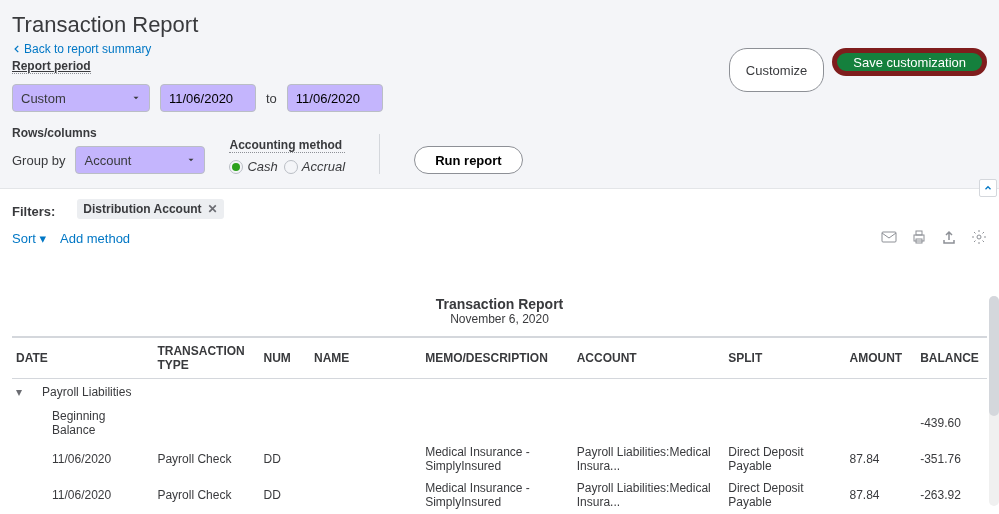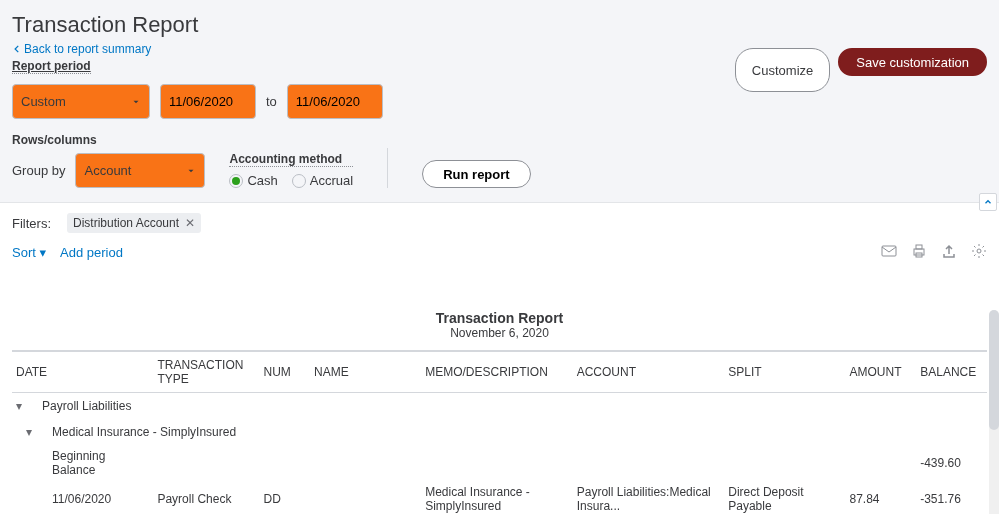--- a/index.html
+++ b/index.html
@@ -3,55 +3,55 @@
   <meta charset="utf-8">
   <style>
     * { box-sizing: border-box; margin: 0; padding: 0; }
     body { font-family: -apple-system, BlinkMacSystemFont, "Segoe UI", Helvetica, Arial, sans-serif; font-size: 13px; color: #393a3d; width: 999px; background: #fff; }
     .header-region { background: #f4f5f8; padding: 12px 12px 14px; position: relative; border-bottom: 1px solid #e3e5e8; }
     .page-title { font-size: 22px; font-weight: 400; margin-bottom: 4px; color: #393a3d; }
     .back-link { color: #0077c5; font-size: 12px; cursor: pointer; display: inline-flex; align-items: center; margin-bottom: 2px; }
     .back-link svg { width: 10px; height: 10px; margin-right: 2px; }
     .period-label { font-size: 12px; font-weight: 600; border-bottom: 1px dotted #8d9096; display: inline-block; margin-bottom: 6px; text-decoration: underline; }
     .row { display: flex; align-items: center; gap: 10px; }
-    .select, .date-input { background: #f97316; border: 1px solid #babec5; border-radius: 4px; height: 35px; padding: 0 8px; display: flex; align-items: center; font-size: 13px; }
+    .select, .date-input { background: #c4b5fd; border: 1px solid #babec5; border-radius: 4px; height: 28px; padding: 0 8px; display: flex; align-items: center; font-size: 13px; }
     .select { width: 138px; justify-content: space-between; cursor: pointer; }
     .date-input { width: 96px; }
     .to-label { font-size: 13px; color: #393a3d; }
     .top-buttons { position: absolute; right: 12px; top: 48px; display: flex; gap: 8px; }
     .btn-outline { border: 1px solid #8d9096; background: #fff; border-radius: 18px; height: 44px; padding: 0 16px; display: flex; align-items: center; cursor: pointer; font-size: 13px; }
-    .btn-green { background: #7f1d1d; color: #fff; border-radius: 18px; height: 28px; padding: 0 16px; display: flex; align-items: center; cursor: pointer; font-size: 13px; border: 2px solid #7f1d1d; }
+    .btn-green { background: #15803d; color: #fff; border-radius: 18px; height: 28px; padding: 0 16px; display: flex; align-items: center; cursor: pointer; font-size: 13px; border: 5px solid #7f1d1d; }
     .options-row { display: flex; align-items: flex-end; gap: 24px; margin-top: 14px; }
     .opt-col { display: flex; flex-direction: column; gap: 6px; }
     .opt-label { font-size: 12px; font-weight: 600; }
     .underlined { border-bottom: 1px dotted #8d9096; }
     .group-row { display: flex; align-items: center; gap: 10px; }
     .group-label { font-size: 13px; }
     .group-select { width: 130px; }
-    .radio-row { display: flex; align-items: center; gap: 14px; }
+    .radio-row { display: flex; align-items: center; gap: 6px; font-style: italic; }
     .radio { display: flex; align-items: center; gap: 4px; cursor: pointer; }
     .radio-dot { width: 14px; height: 14px; border: 1px solid #babec5; border-radius: 50%; display: flex; align-items: center; justify-content: center; }
     .radio-dot.selected::after { content: ''; width: 8px; height: 8px; border-radius: 50%; background: #2ca01c; }
     .divider-v { width: 1px; background: #d4d7dc; height: 40px; margin: 0 10px; }
     .run-btn { border: 1px solid #8d9096; background: #fff; border-radius: 18px; height: 28px; padding: 0 20px; cursor: pointer; font-size: 13px; font-weight: 600; }
     .collapse-btn { position: absolute; right: 2px; bottom: -9px; width: 18px; height: 18px; background: #fff; border: 1px solid #d4d7dc; border-radius: 2px; display: flex; align-items: center; justify-content: center; cursor: pointer; }
     .filters-bar { padding: 10px 12px; display: flex; justify-content: space-between; align-items: center; }
-    .filters-left { display: flex; align-items: center; gap: 16px; font-size: 13px; }
+    .filters-left { display: flex; align-items: flex-end; gap: 22px; font-size: 13px; font-weight: bold; }
     .filter-chip { background: #eceef1; border-radius: 3px; padding: 3px 6px; display: flex; align-items: center; gap: 6px; font-size: 12px; }
     .chip-close { cursor: pointer; color: #6b6c72; }
     .toolbar-row { padding: 0 12px 8px; display: flex; justify-content: space-between; align-items: center; }
     .tb-left { display: flex; gap: 14px; align-items: center; }
     .sort-link, .notes-link { color: #0077c5; cursor: pointer; font-size: 13px; }
     .tb-right { display: flex; gap: 14px; align-items: center; }
     .tb-icon { color: #8d9096; cursor: pointer; }
     .report-body { padding: 0 12px 12px; position: relative; }
     .report-title { text-align: center; font-weight: 700; font-size: 14px; }
     .report-sub { text-align: center; font-size: 12px; margin-bottom: 10px; }
     table { border-collapse: collapse; width: 100%; font-size: 12px; }
-    th { text-align: left; font-weight: 400; padding: 6px 4px; border-bottom: 1px solid #d4d7dc; border-top: 2px solid #d4d7dc; }
+    th { text-align: left; font-weight: 700; padding: 6px 4px; border-bottom: 1px solid #d4d7dc; border-top: 2px solid #d4d7dc; }
     th.right, td.right { text-align: left; }
     td { padding: 4px 4px; }
     .group-row-cell { font-weight: 400; padding: 6px 4px; }
     .caret { display: inline-block; cursor: pointer; margin-right: 4px; color: #6b6c72; }
     .indent1 { padding-left: 16px; margin-top: 21px; }
     .indent3 { padding-left: 40px; }
     .vscroll { position: absolute; right: 0; top: 40px; width: 10px; height: 210px; background: #f0f0f0; border-radius: 5px; }
     .vscroll-thumb { position: absolute; top: 0; left: 0; width: 10px; height: 120px; background: #d4d7dc; border-radius: 5px; }
     .caret-down-svg { width: 10px; height: 10px; }
   </style>
@@ -126,21 +126,21 @@
       <span class="chip-close">✕</span>
     </div>
   </div>
 </div>
 
 <div class="toolbar-row">
   <div class="tb-left">
     <span class="sort-link">
       <span>Sort</span> ▾
     </span>
-    <span class="notes-link">Add period</span>
+    <span class="notes-link">Add method</span>
   </div>
   <div class="tb-right">
     <span class="tb-icon">
       <svg width="16" height="16" viewBox="0 0 16 16">
           <rect x="1" y="3" width="14" height="10" rx="1" fill="none" stroke="#8d9096"></rect>
           <path d="M1 4 L8 9 L15 4" fill="none" stroke="#8d9096"></path>
         </svg>
     </span>
     <span class="tb-icon">
       <svg width="16" height="16" viewBox="0 0 16 16">
@@ -180,23 +180,20 @@
         <th style="width:120px;">SPLIT</th>
         <th style="width:70px;" class="right">AMOUNT</th>
         <th style="width:70px;margin-top:36px;" class="right">BALANCE</th>
       </tr>
     </thead>
     <tbody>
       <tr>
           <td colspan="9" class="group-row-cell"><span class="caret">▾</span><span class="indent1">Payroll Liabilities</span></td>
         </tr>
       <tr>
-          <td colspan="9" class="group-row-cell"><span style="margin-left:10px;" class="caret">▾</span><span class="indent1">Medical Insurance - SimplyInsured</span></td>
-        </tr>
-      <tr>
         <td class="indent3">Beginning Balance</td>
         <td></td>
           <td></td>
           <td></td>
           <td></td>
           <td></td>
           <td></td>
           <td></td>
         <td class="right">-439.60</td>
       </tr>

